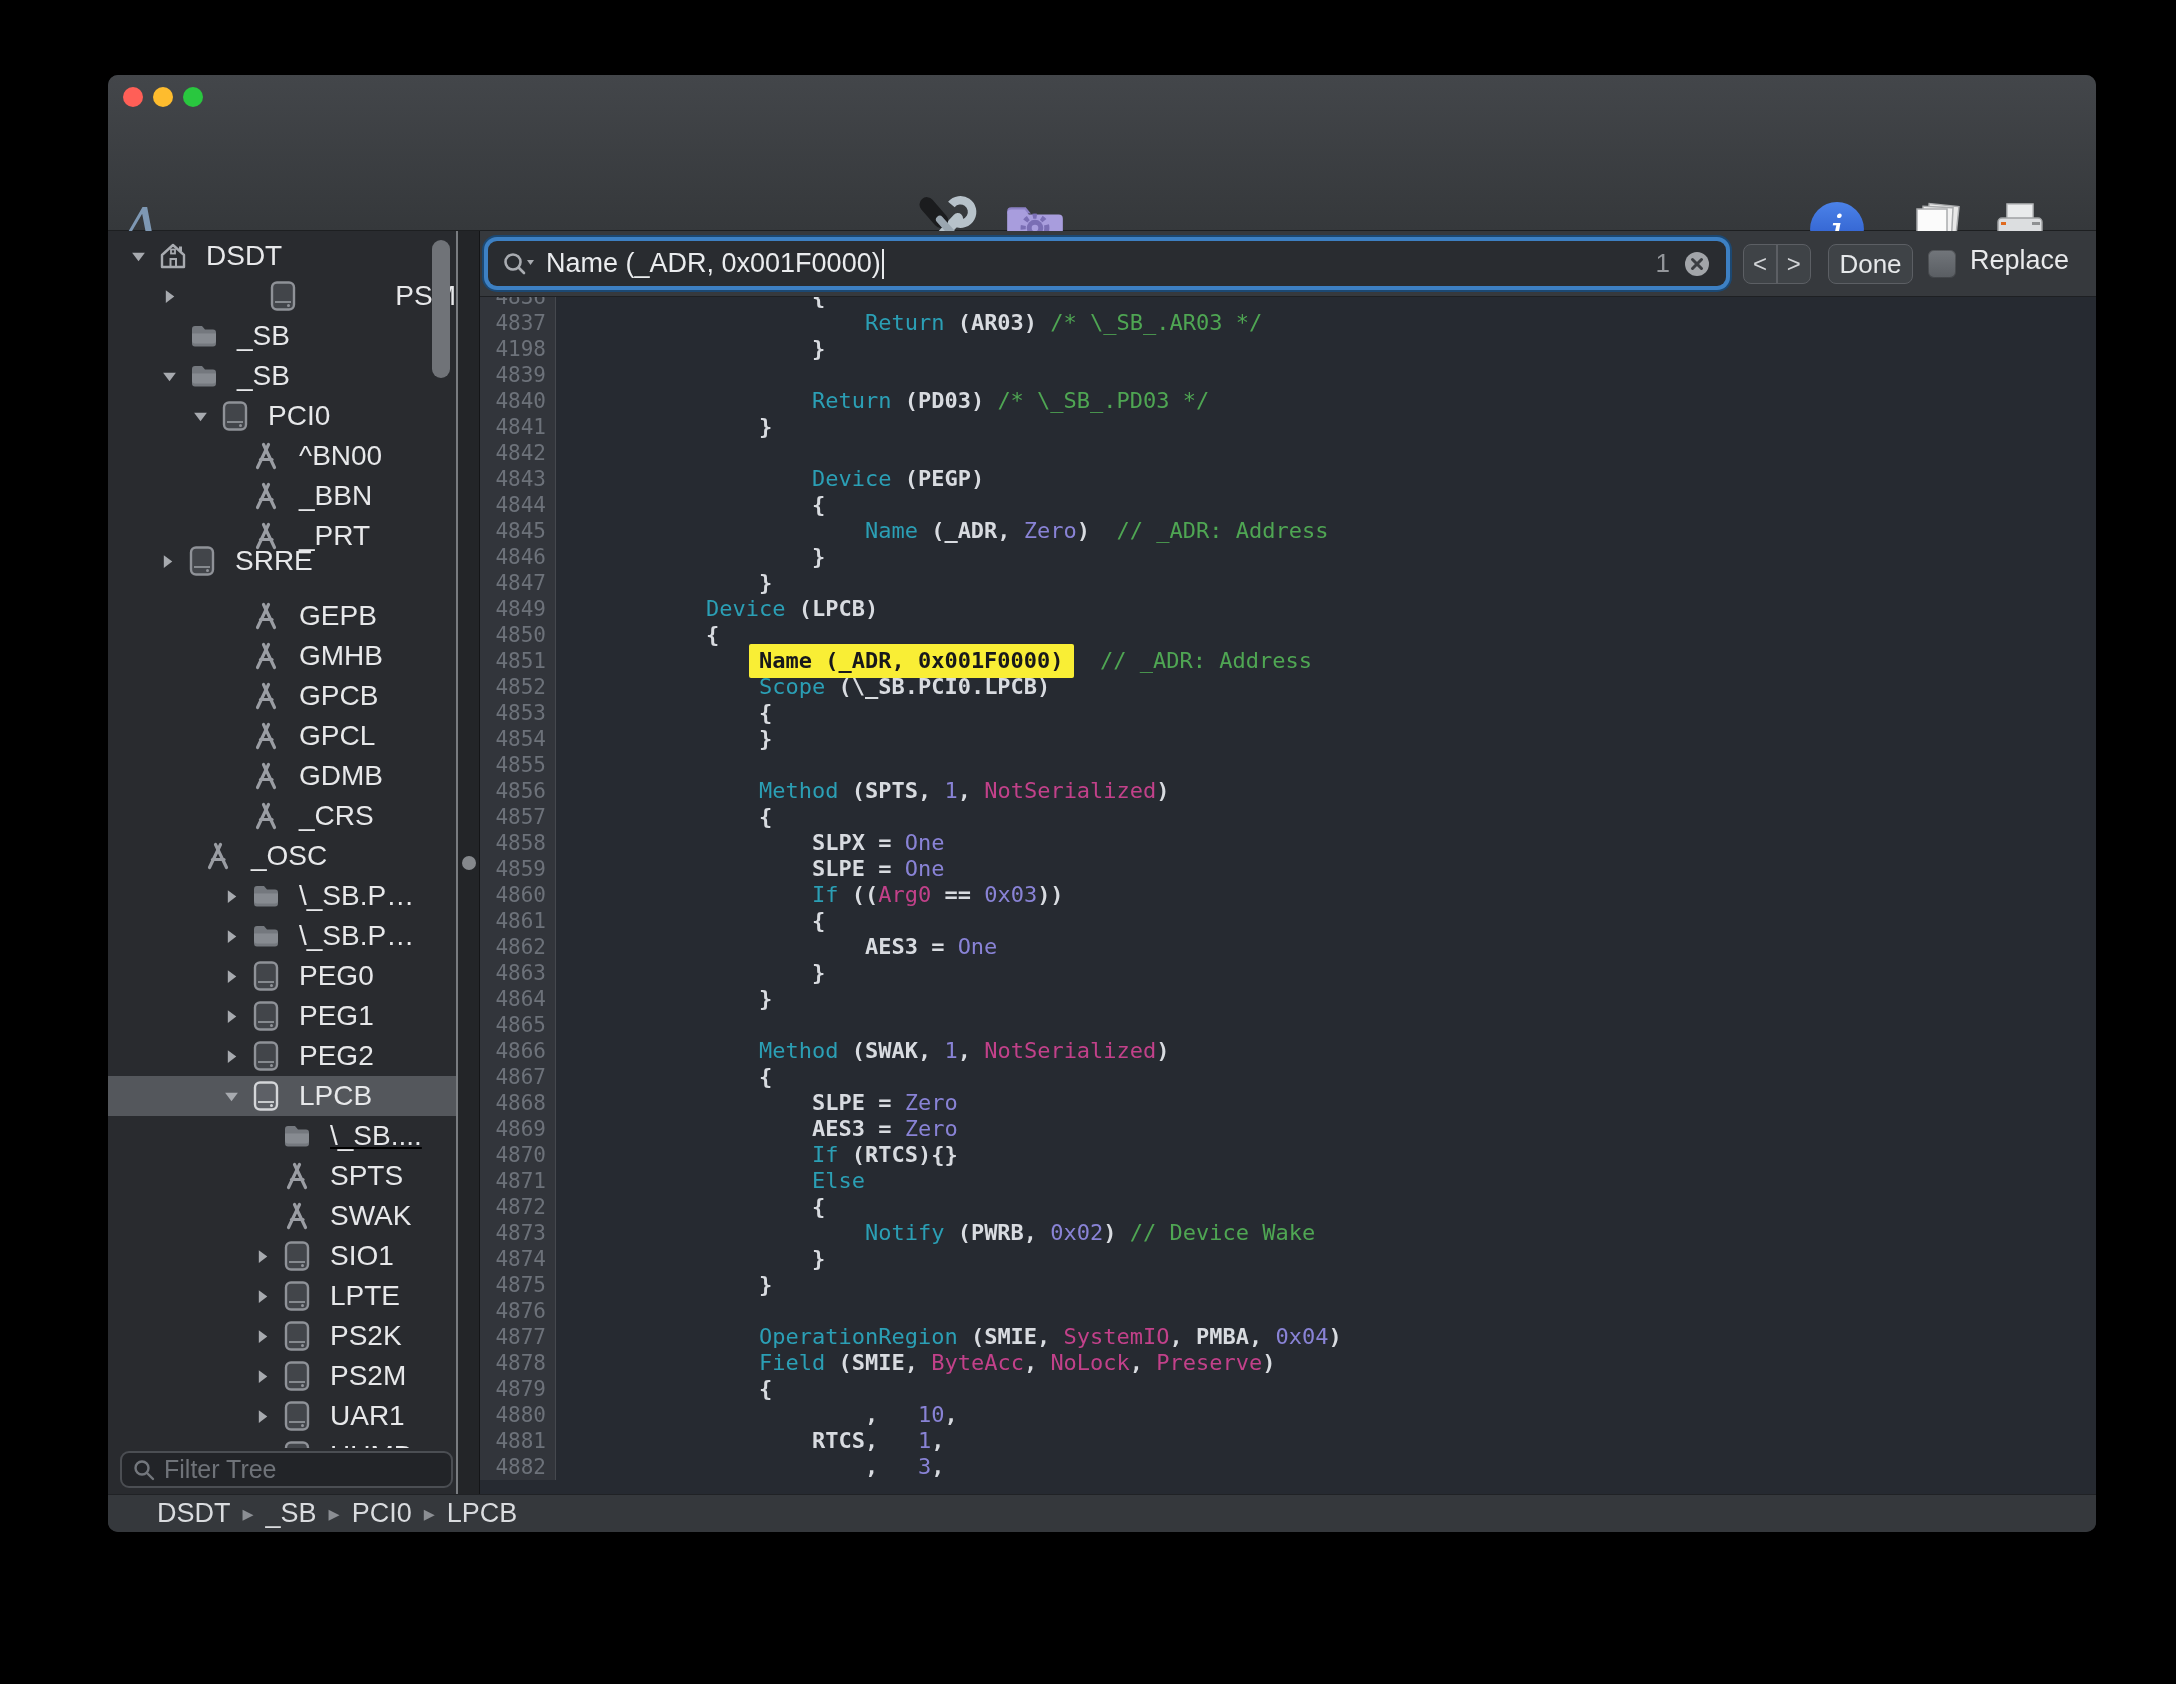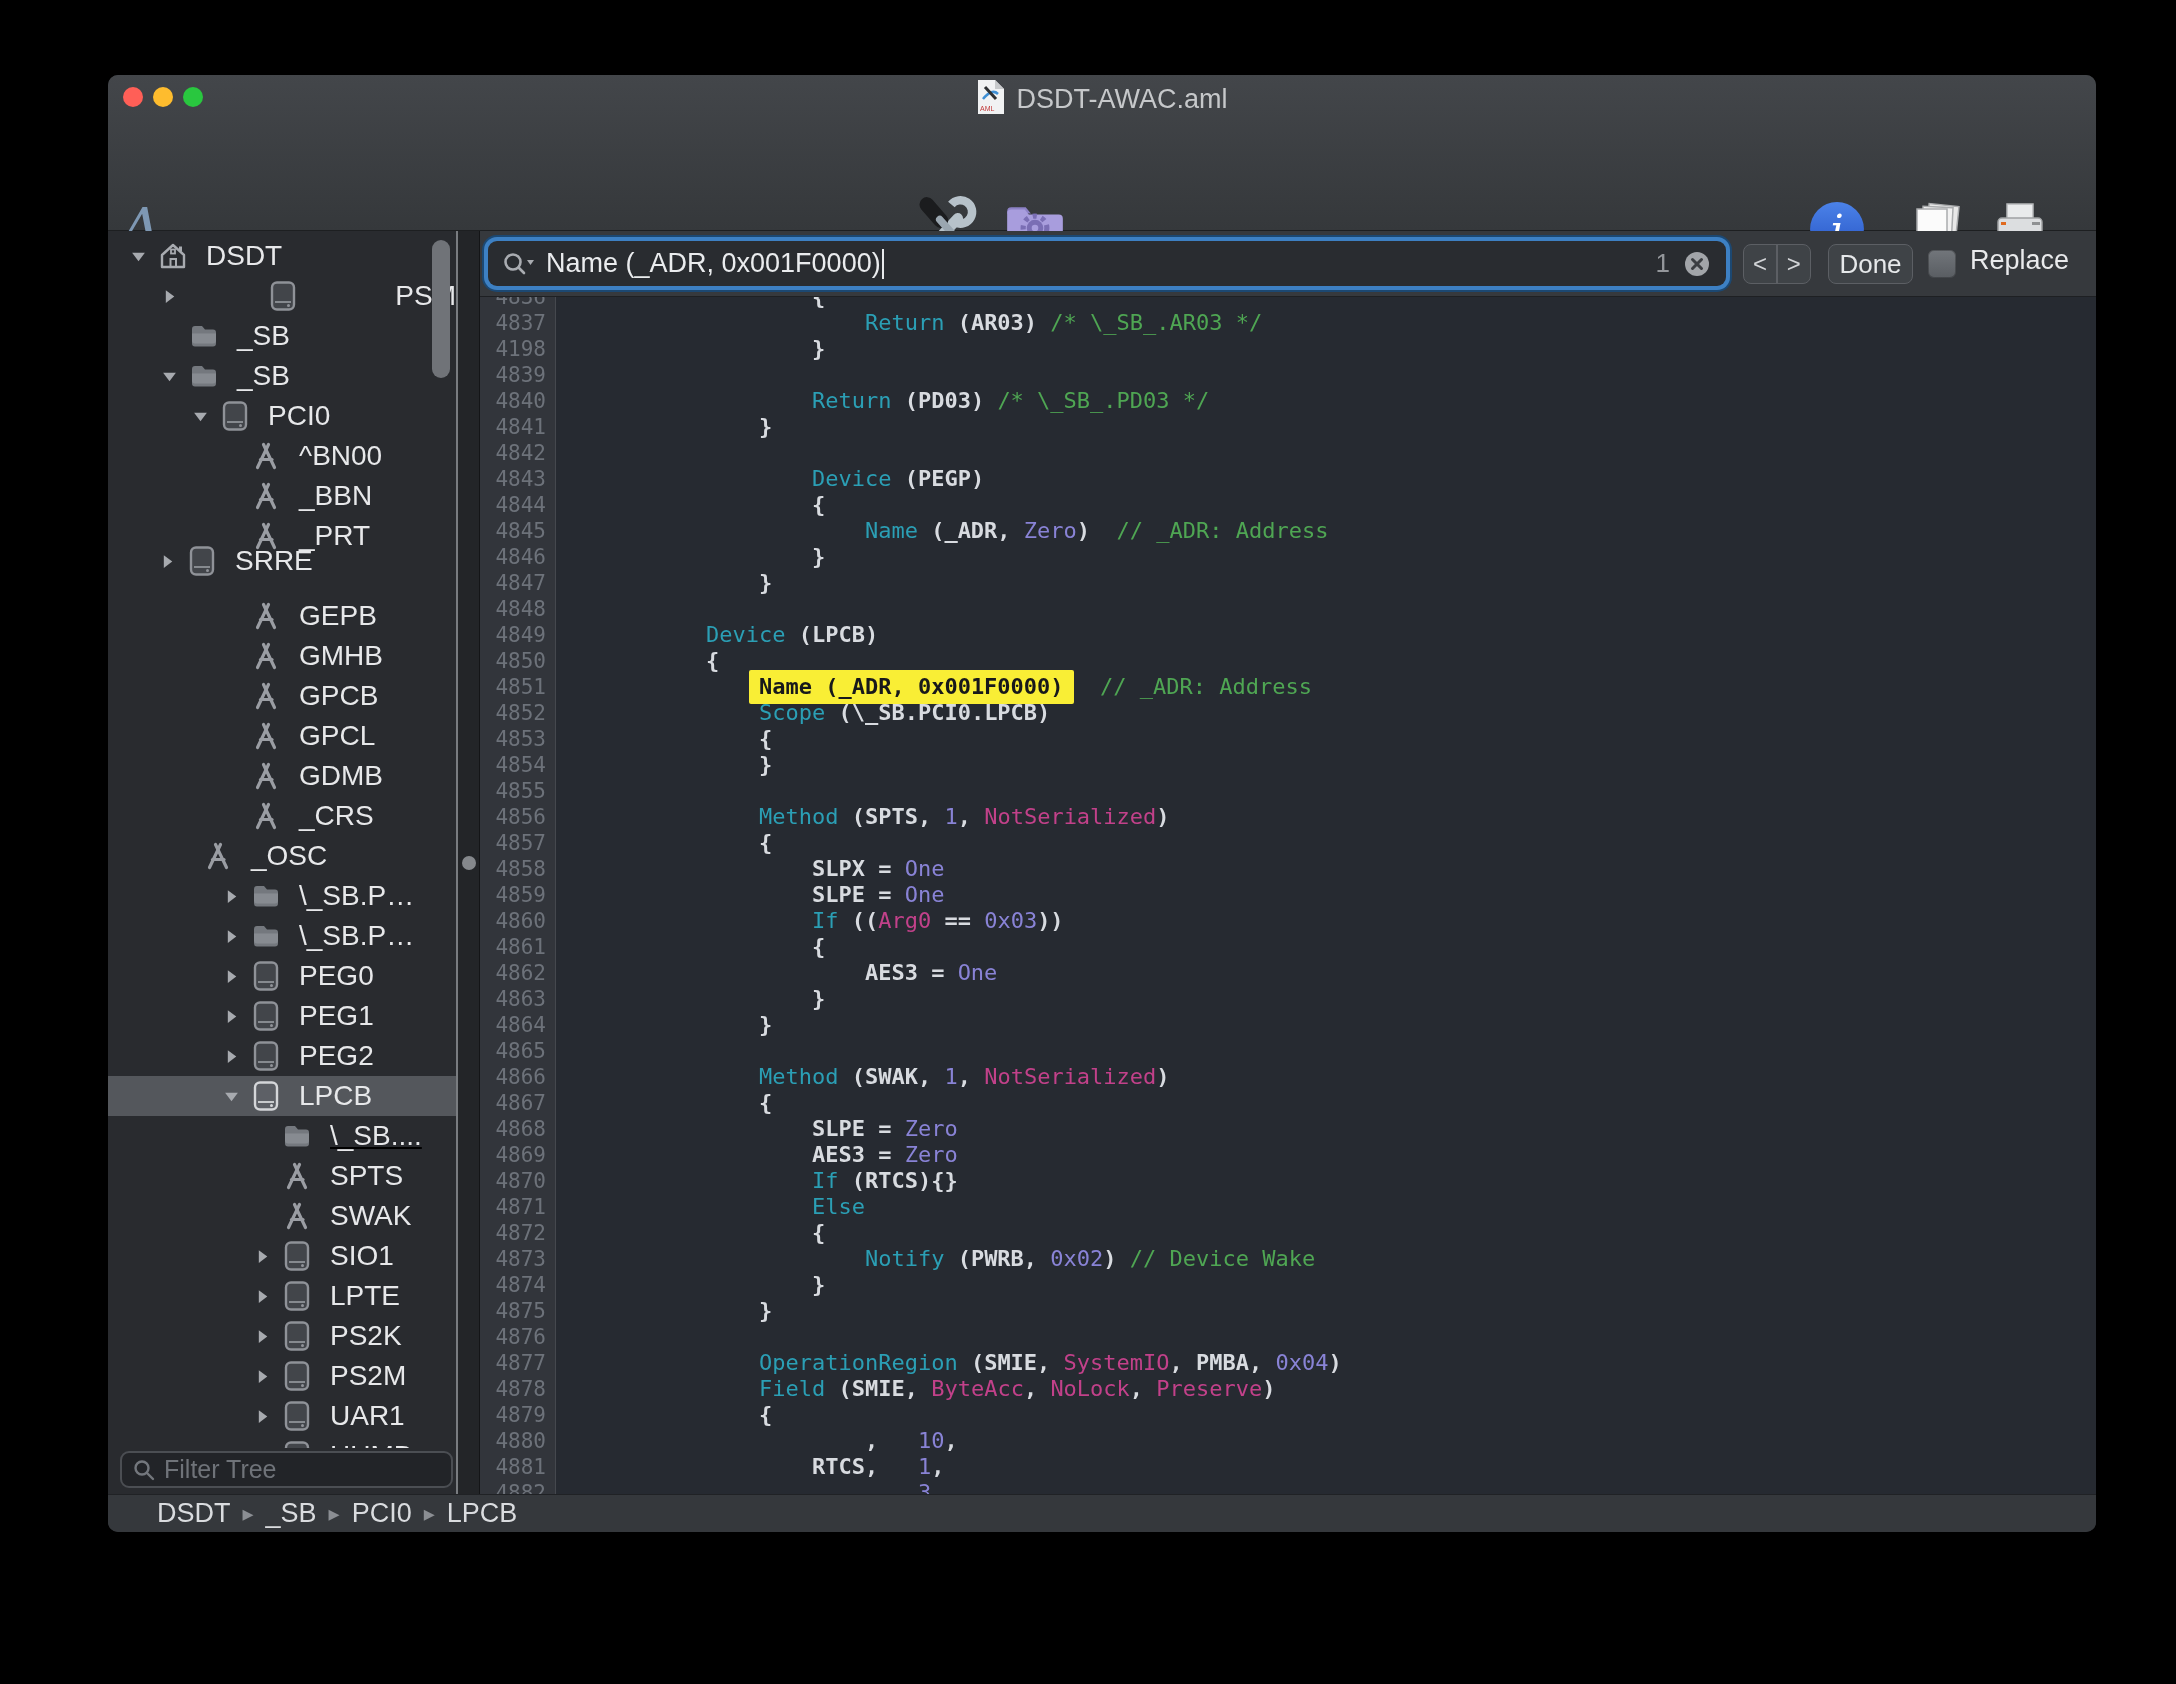--- a/index.html
+++ b/index.html
@@ -100,32 +100,20 @@
 
 <div class="window">
 
   <div class="header">
     <div class="traffic">
       <span class="tl" style="background:var(--traffic_red)"></span>
       <span class="tl" style="background:var(--traffic_yellow)"></span>
       <span class="tl" style="background:var(--traffic_green)"></span>
     </div>
 
-    <div class="title-center">
-      <span>
-        <svg width="30" height="36" viewBox="0 0 30 36">
-          <path d="M2 1 h17 l9 9 v25 h-26 z" fill="#f1f2f3"></path>
-          <path d="M19 1 l9 9 h-9 z" fill="#c7c9cb"></path>
-          <path d="M7 20 q9-11 15-5" stroke="#3f8fd4" stroke-width="2.5" fill="none"></path>
-          <line x1="9" y1="8" x2="20" y2="20" stroke="#2e3033" stroke-width="3"></line>
-          <text x="4" y="32" font-size="7" fill="#c23a3a" font-family="Liberation Sans,sans-serif">AML</text>
-        </svg>
-      </span>
-      <span class="title-text">DSDT-AWAC.aml</span>
-    </div>
 
     <div class="titem" style="left:0; width:66px;">
       <div class="ticon-box">
           <span class="fonts-glyph">A</span>
         </div>
       <div class="tlabel">Fonts</div>
     </div>
 
     <div class="titem" style="left:767px; width:140px;">
       <div class="ticon-box">
@@ -719,24 +707,20 @@
             </div>
             <div class="cline">
               <div class="lnum">4846</div>
               <pre class="ltxt">                <span class="t-pl">}</span></pre>
             </div>
             <div class="cline">
               <div class="lnum">4847</div>
               <pre class="ltxt">            <span class="t-pl">}</span></pre>
             </div>
             <div class="cline">
-              <div class="lnum">4848</div>
-              <pre class="ltxt"></pre>
-            </div>
-            <div class="cline">
               <div class="lnum">4849</div>
               <pre class="ltxt">        <span class="t-kw">Device</span><span class="t-pl"> (LPCB)</span></pre>
             </div>
             <div class="cline">
               <div class="lnum">4850</div>
               <pre class="ltxt">        <span class="t-pl">{</span></pre>
             </div>
             <div class="cline">
               <div class="lnum">4851</div>
               <pre class="ltxt">            <span class="t-hl">Name (_ADR, 0x001F0000)</span><span class="t-pl">  </span><span class="t-cm">// _ADR: Address</span></pre>

